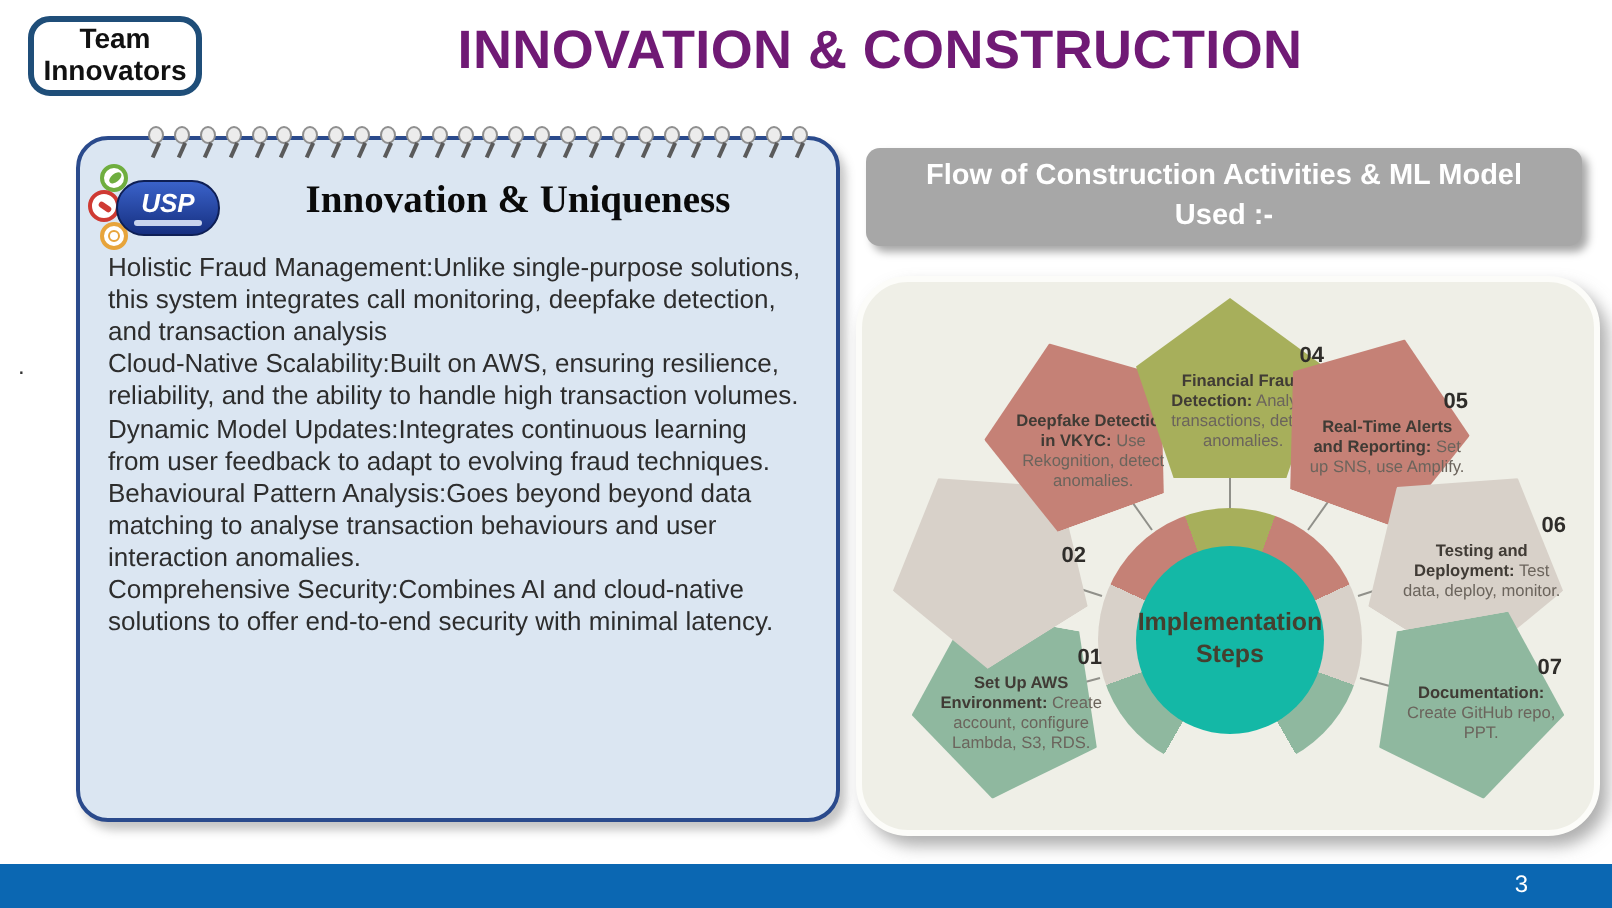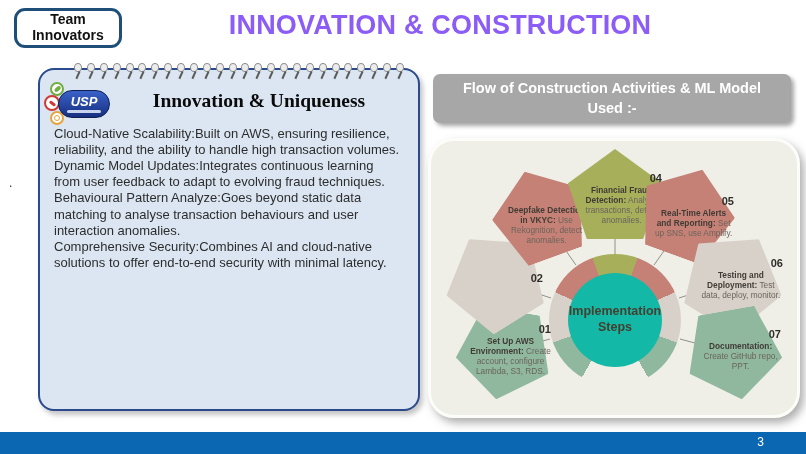--- a/index.html
+++ b/index.html
@@ -4,28 +4,28 @@
 <style>
   * { margin:0; padding:0; box-sizing:border-box; }
   html,body { width:806px; height:454px; }
   body {
     position:relative; background:#ffffff; overflow:hidden;
     font-family:"Liberation Sans", sans-serif; color:#222;
   }
 
   
   .team-badge {
-    position:absolute; left:14px; top:8px; width:108px; height:40px;
+    position:absolute; left:14px; top:8px; width:87px; height:40px;
     border:3px solid #1f4e79; border-radius:11px; background:#fff;
     display:flex; flex-direction:column; align-items:center; justify-content:center;
     font-weight:bold; font-size:14px; line-height:1.12; color:#111; text-align:center;
   }
   .slide-title {
     position:absolute; left:120px; top:10px; width:640px;
-    text-align:center; font-size:27px; font-weight:bold; color:#8b5cf6;
+    text-align:center; font-size:27px; font-weight:bold; color:#701a75;
     letter-spacing:.2px;
   }
 
   
   .note-panel {
     position:absolute; left:38px; top:68px; width:382px; height:343px;
     background:#dbe6f2; border:2px solid #2a4a8c; border-radius:16px;
     box-shadow:3px 4px 5px rgba(90,90,90,.35);
   }
   .spiral {
@@ -265,27 +265,28 @@
     <div class="usp-pill">
       <span>USP</span>
       <span class="usp-tagline"></span>
     </div>
   </div>
 
   <div class="note-heading">Innovation &amp; Uniqueness</div>
 
   <div class="body-text">
 
+      <div class="body-line">Holistic Fraud Management:Unlike single-purpose solutions, this system integrates call monitoring, deepfake detection, and transaction analysis</div>
 
 
       <div class="body-line">Cloud-Native Scalability:Built on AWS, ensuring resilience, reliability, and the ability to handle high transaction volumes.</div>
 
       <div class="body-line">Dynamic Model Updates:Integrates continuous learning from user feedback to adapt to evolving fraud techniques.</div>
 
-      <div class="body-line">Behavioural Pattern Analyze:Goes beyond static data matching to analyse transaction behaviours and user interaction anomalies.</div>
+      <div class="body-line">Behavioural Pattern Analysis:Goes beyond beyond data matching to analyse transaction behaviours and user interaction anomalies.</div>
 
       <div class="body-line">Comprehensive Security:Combines AI and cloud-native solutions to offer end-to-end security with minimal latency.</div>
     </div>
 </div>
 
 <div class="stray-dot">.</div>
 
 <div class="flow-header">
   <span>Flow of Construction Activities &amp; ML Model</span>
   <span>Used :-</span>

